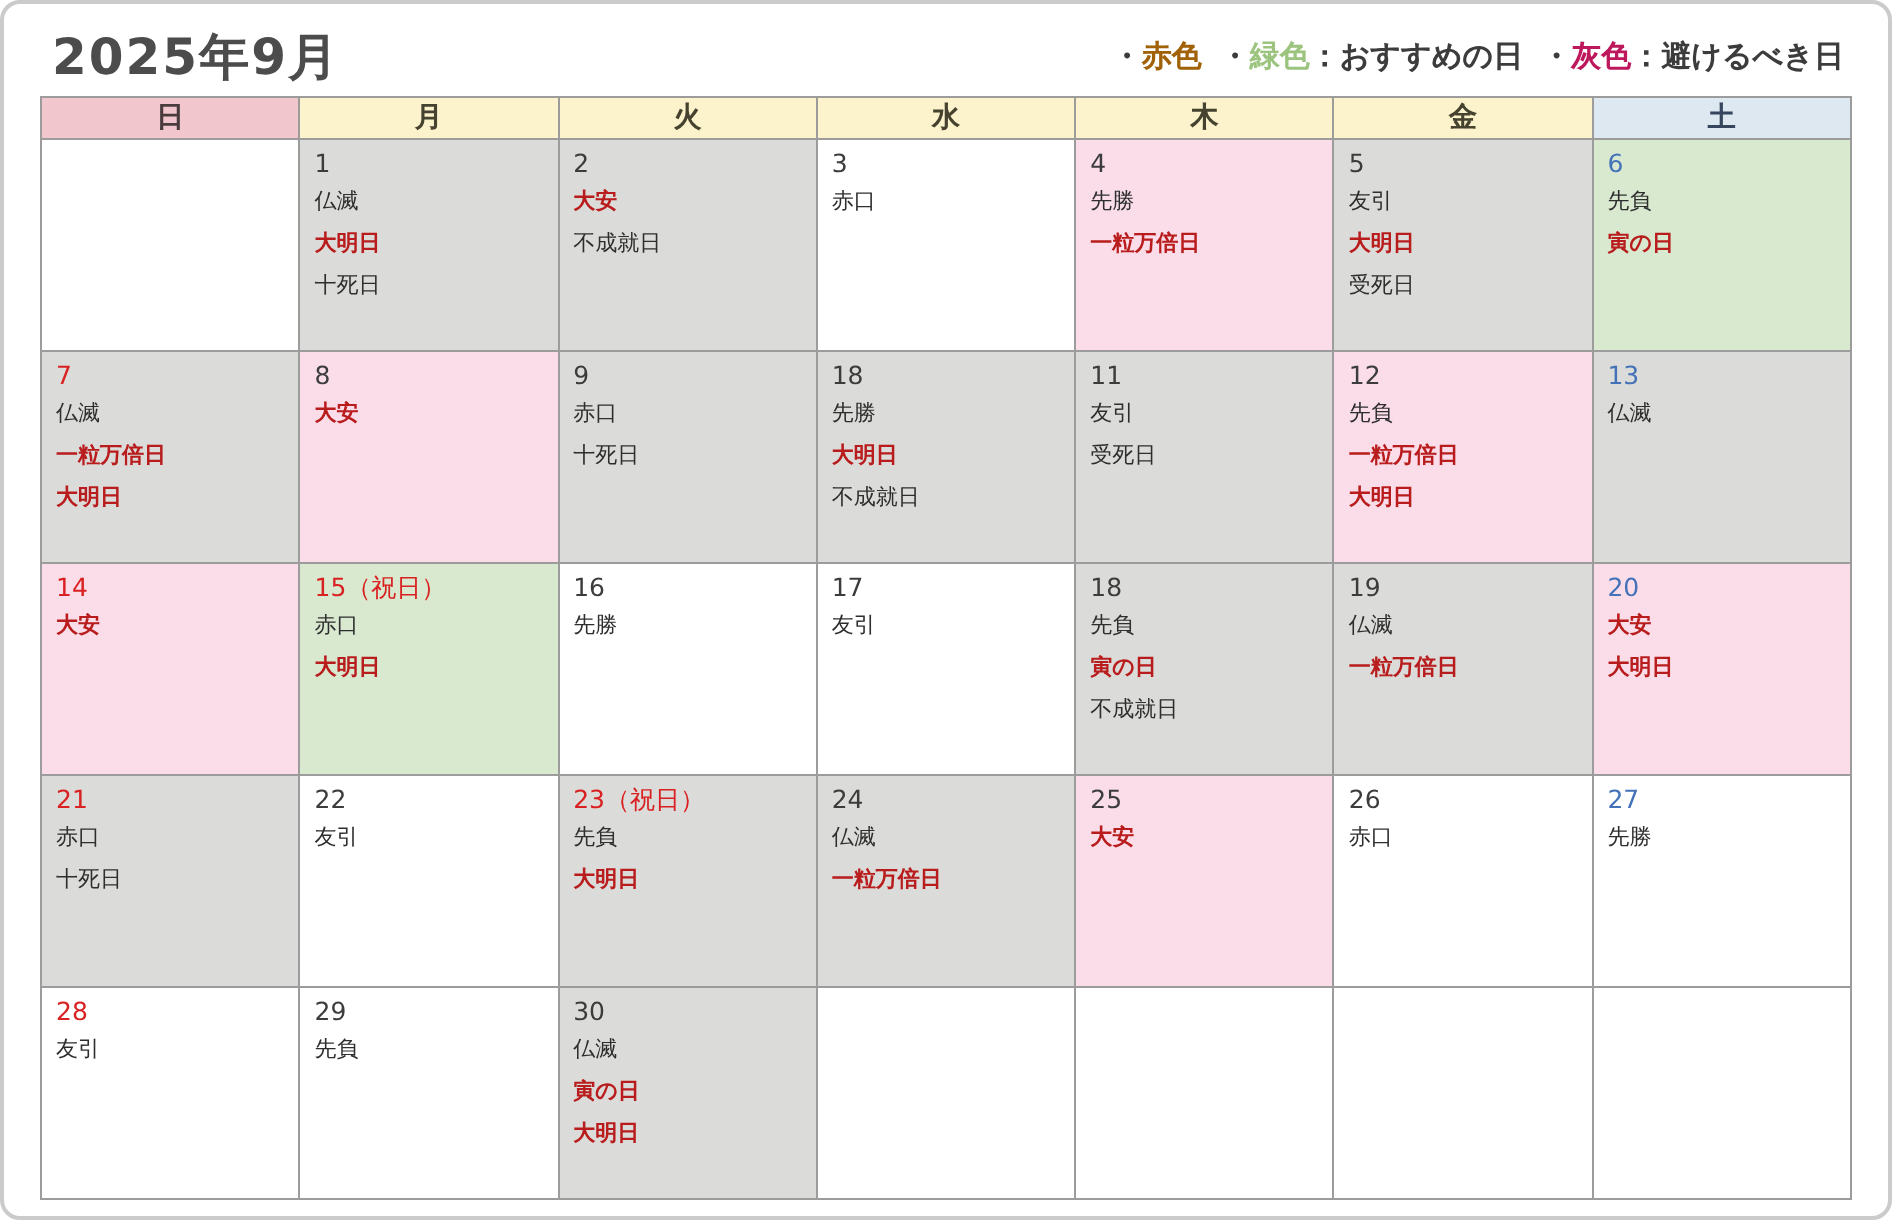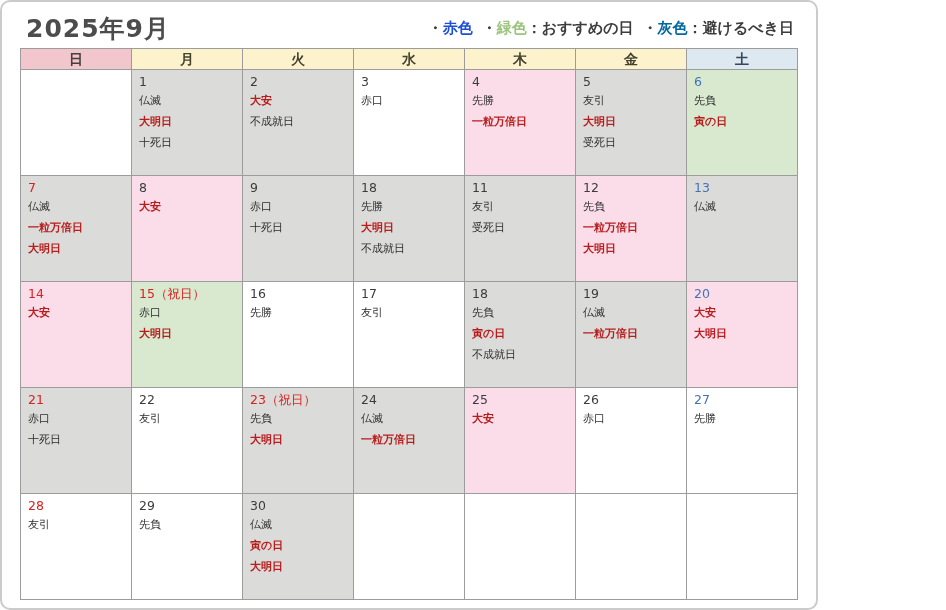--- a/index.html
+++ b/index.html
@@ -1,18 +1,18 @@
 <!DOCTYPE html>
 <html><head>
 <meta charset="utf-8">
 <style>
   html,body{margin:0;padding:0;background:#ffffff;}
   body{font-family:"DejaVu Sans","Liberation Sans",sans-serif;}
   .page{
-    width:818px;height:610px;box-sizing:border-box;
+    width:946px;height:610px;box-sizing:border-box;
     border:2px solid #cbcbcb;border-radius:10px;background:#fff;
     overflow:hidden;position:relative;
   }
   .topbar{
     display:flex;justify-content:space-between;align-items:center;
     height:46px;box-sizing:border-box;padding:6px 22px 0 24px;
   }
   .title{
     margin:0;font-size:25px;font-weight:bold;color:#4c4c4c;letter-spacing:1px;
   }
@@ -51,30 +51,30 @@
 </style>
 </head>
 <body>
 
 <div class="page">
   <div class="topbar">
     <h1 class="title">2025年9月</h1>
     <div class="legend" id="legend">
         <span class="legend-item">
           <span>・</span>
-          <span style="color: #1d4ed8;">赤色</span>
+          <span style="color: #a16207;">赤色</span>
         </span>
         <span class="legend-item">
           <span>・</span>
           <span style="color: rgb(156, 196, 126);">緑色</span>
           <span>：おすすめの日</span>
         </span>
         <span class="legend-item">
           <span>・</span>
-          <span style="color: #0369a1;">灰色</span>
+          <span style="color: #be185d;">灰色</span>
           <span>：避けるべき日</span>
         </span>
       </div>
   </div>
   <div class="grid">
     <div class="header-row" id="header-row">
         <div class="hcell sun">日</div>
         <div class="hcell weekday">月</div>
         <div class="hcell weekday">火</div>
         <div class="hcell weekday">水</div>

